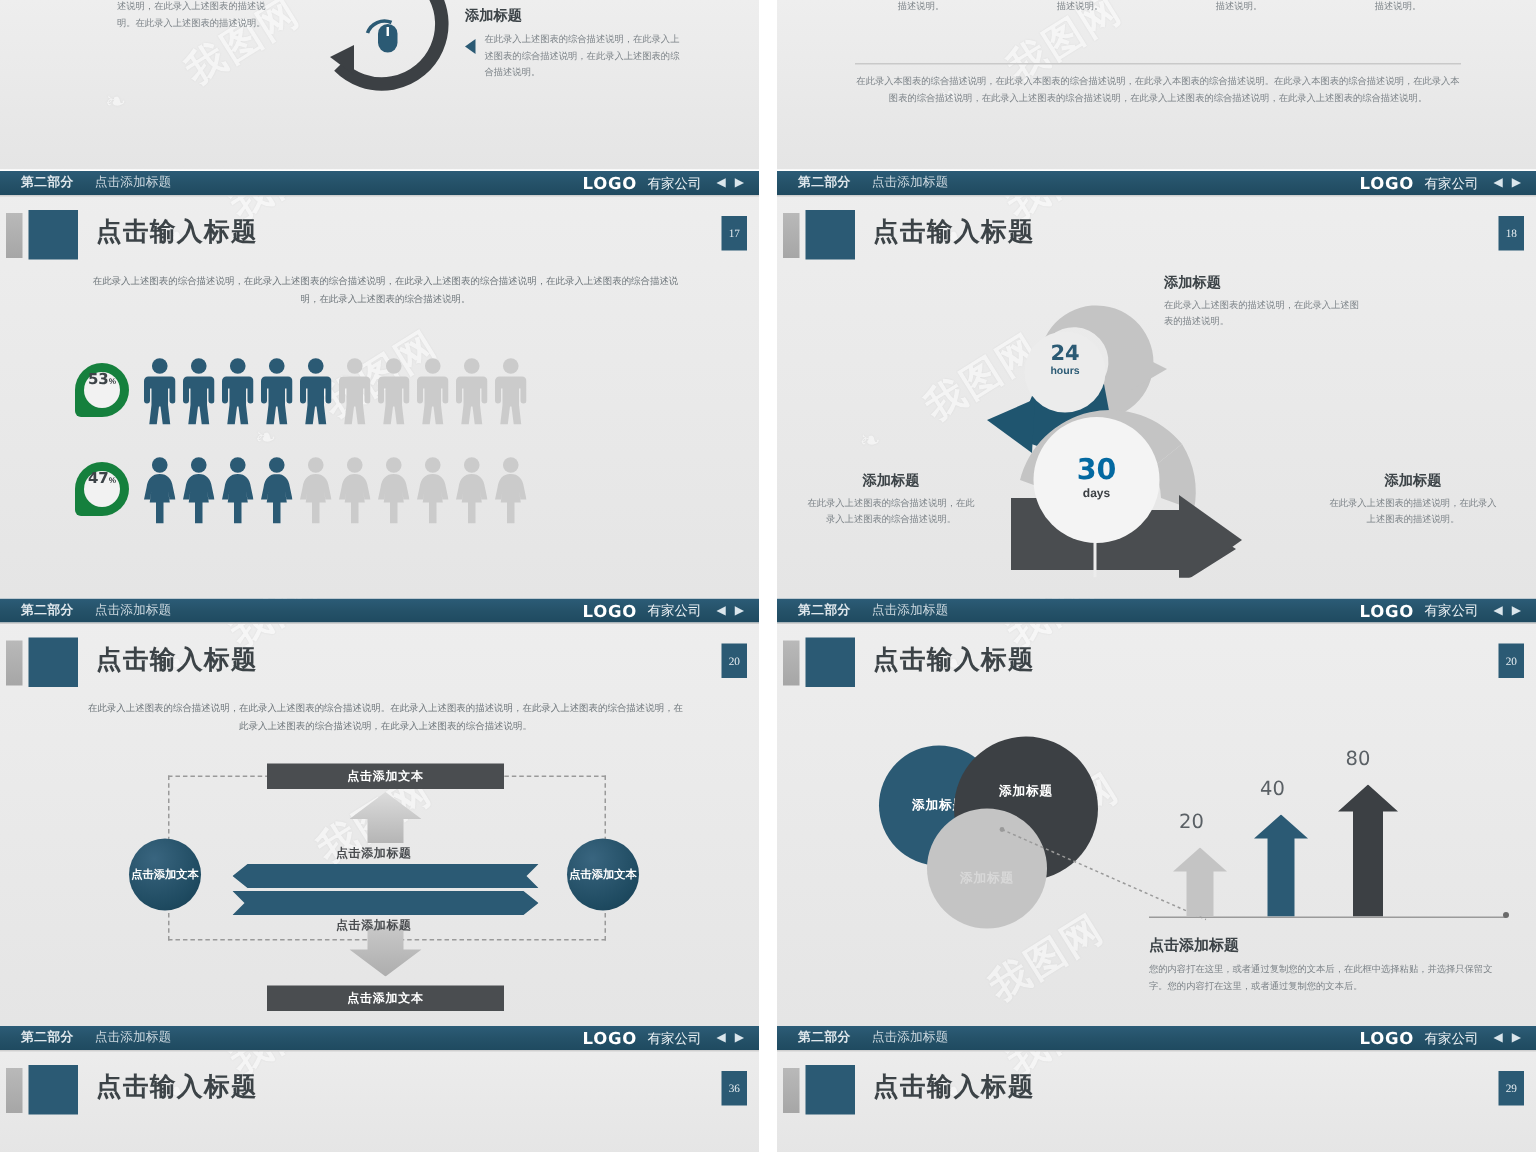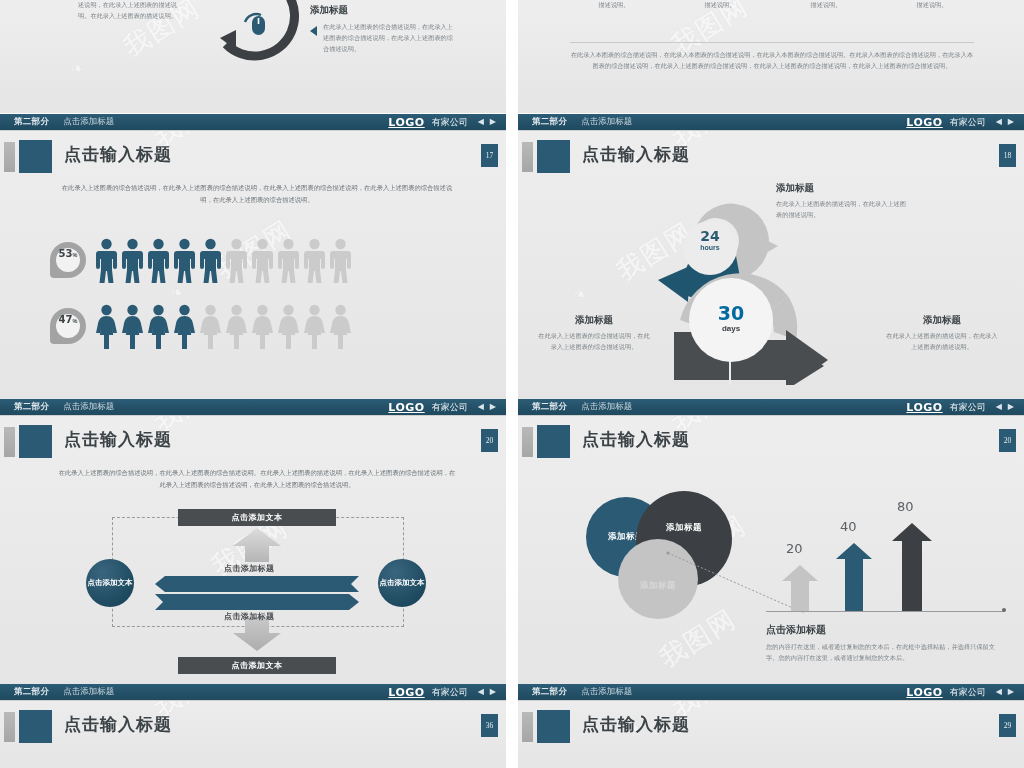--- a/index.html
+++ b/index.html
@@ -39,21 +39,20 @@
     font-size: 8.5px; font-weight: bold; margin-left: 14px; letter-spacing: .3px;
     color: #dfe7ec;
   }
   .topbar .tb-sub {
     font-size: 8.5px; margin-left: 14px; color: #cdd9e0;
   }
   .topbar .spacer { flex: 1; }
   .topbar .tb-logo {
     font-size: 11px; font-weight: bold; letter-spacing: .5px; color: #ffffff;
     font-family: "DejaVu Sans", sans-serif;
-    text-decoration: underline;
   }
   .topbar .tb-company { font-size: 9px; margin-left: 7px; color: #eef3f6; }
   .topbar .tb-nav { display: flex; gap: 6px; margin-left: 10px; margin-right: 10px; }
   .topbar .tb-nav span { font-size: 8px; color: #dbe6ec; line-height: 1; }
 
   
   .title-row { position: absolute; top: 26px; left: 0; right: 0; height: 34px; }
   .tb-bar-grey {
     position: absolute; left: 4px; top: 2px; width: 11px; height: 30px;
     background: linear-gradient(180deg,#b9b9b9,#a6a6a6);
@@ -92,21 +91,21 @@
   }
   .wm-flame {
     font-size: 17px; color: #ffffff; transform: rotate(0deg);
     text-shadow: 0 0 1px rgba(185,185,185,.9);
   }
 
   
   .ppl-row { position: absolute; display: flex; align-items: flex-end; gap: 5px; }
   .pct-badge {
     position: absolute; width: 36px; height: 36px;
-    background: #a3a3a3;
+    background: #15803d;
     border-radius: 50% 50% 50% 4px;
     display: flex; align-items: center; justify-content: center;
   }
   .pct-inner {
     width: 24px; height: 24px; border-radius: 50%; background: #f2f2f2;
     display: flex; align-items: baseline; justify-content: center;
   }
   .pct-num { font-size: 10px; font-weight: bold; color: #3c4347; font-family:"DejaVu Sans",sans-serif; }
   .pct-sym { font-size: 5.5px; font-weight: bold; color: #3c4347; }
 

